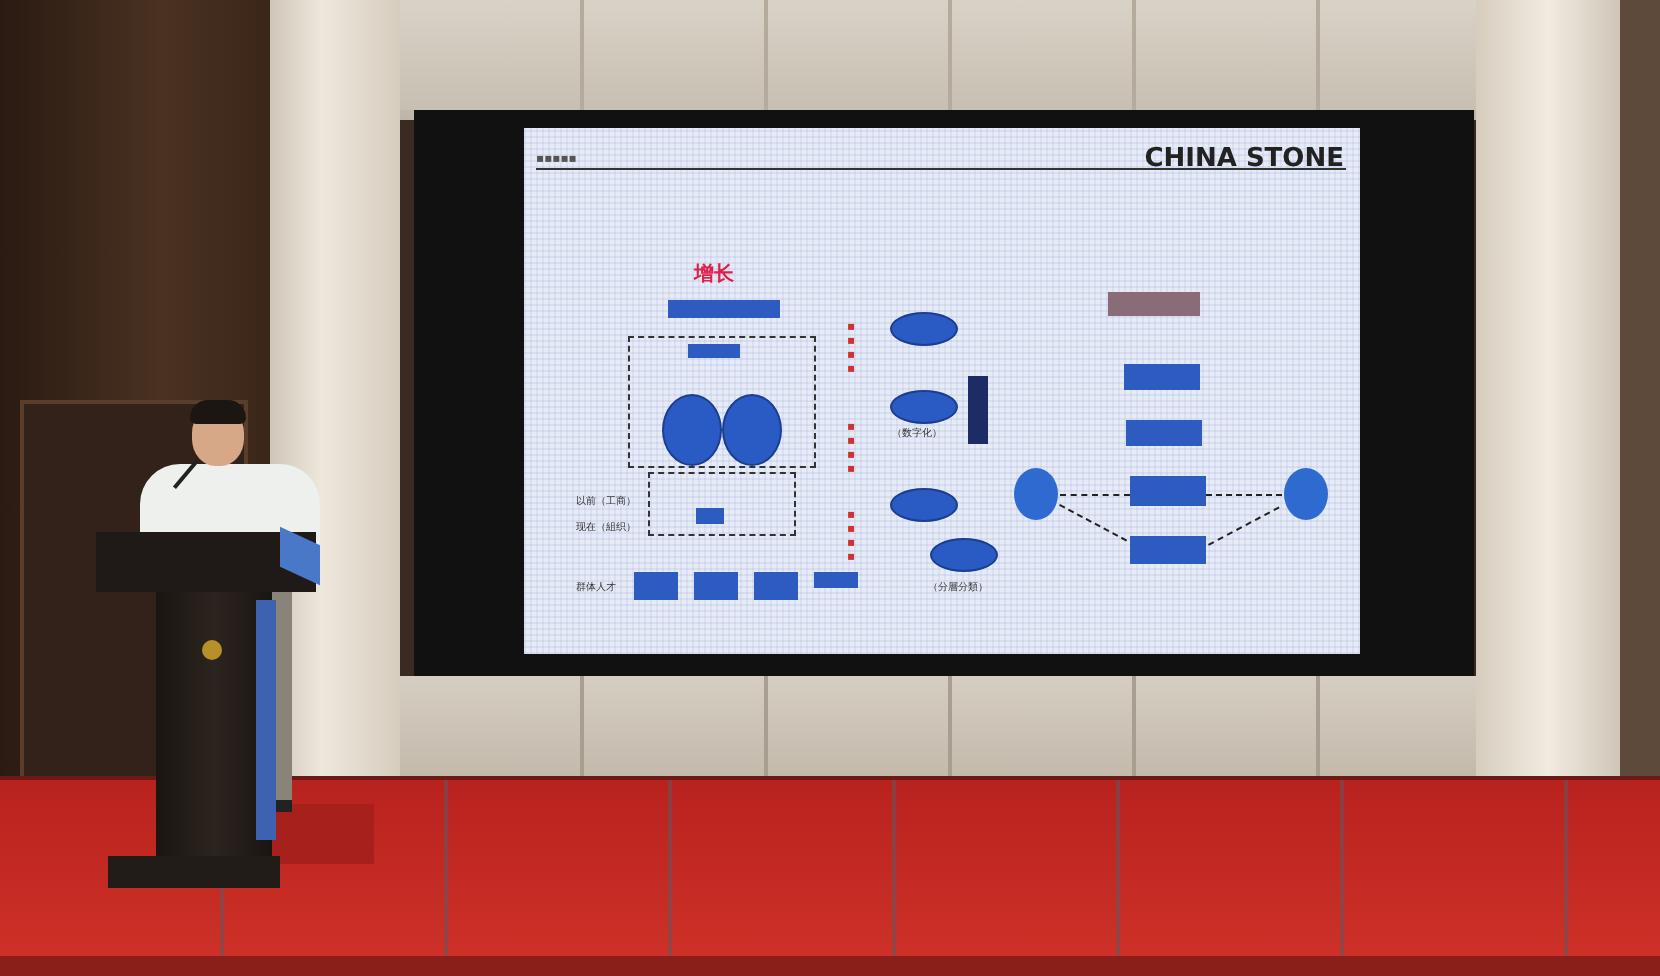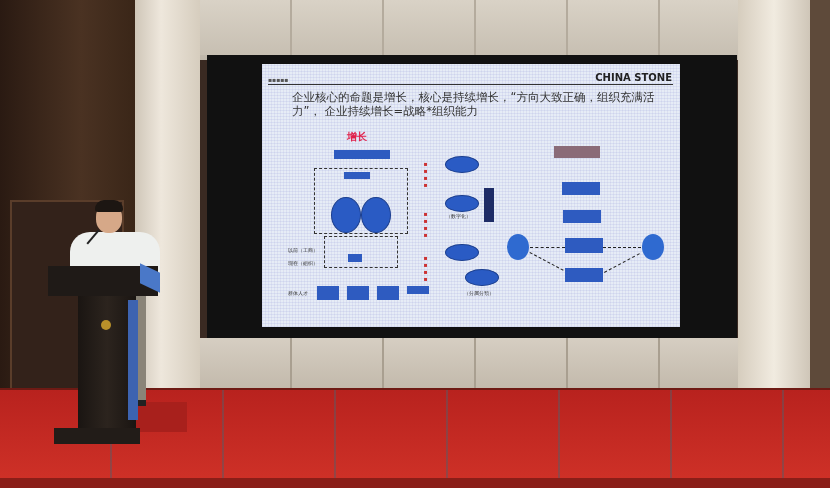--- a/index.html
+++ b/index.html
@@ -20,21 +20,21 @@
   .screen{left:262px;top:64px;width:418px;height:263px;background:#e6ecf6;overflow:hidden;
     background-image:repeating-linear-gradient(0deg,rgba(150,160,220,0.18) 0 1px,transparent 1px 3px),
                      repeating-linear-gradient(90deg,rgba(160,150,210,0.15) 0 1px,transparent 1px 3px);}
   .stage{left:0;top:390px;width:830px;height:98px;background:linear-gradient(#b8221e,#d03228);}
   .stage-lines{left:0;top:390px;width:830px;height:98px;
     background:repeating-linear-gradient(90deg,transparent 0 110px,rgba(90,90,100,0.5) 110px 112px);}
   .stage-edge{left:0;top:388px;width:830px;height:4px;background:#6e1a14;}
   .stage-front{left:0;top:478px;width:830px;height:10px;background:#8a1e18;}
   
   .slide-header{left:6px;top:12px;font-size:6px;color:#555;}
-  .slide-logo{right:8px;top:8px;font-size:10px;font-weight:bold;color:#222;}
+  .slide-logo{right:8px;top:8px;font-size:13px;font-weight:bold;color:#222;}
   .slide-rule{left:6px;top:20px;width:405px;height:1px;background:#333;}
   .slide-title{left:30px;top:26px;width:370px;font-size:11.5px;line-height:14px;color:#333;}
   .growth{left:85px;top:66px;font-size:10px;font-weight:bold;color:#e0204a;}
   .bluebox{background:#2e5bc0;color:#dfe8ff;font-size:5px;text-align:center;line-height:8px;}
   .dash{border:1px dashed #333;}
   .ellipse{background:#2a5bc4;border-radius:50%;border:1px solid #1b3e8e;}
   .vred{font-size:6px;color:#c33;writing-mode:vertical-rl;}
   .smalltxt{font-size:5px;color:#333;}
   .circle{background:#2f6ad0;border-radius:50%;}
   .arrowline{height:0;border-top:1px dashed #222;transform-origin:0 0;}
@@ -65,21 +65,20 @@
 <div class="abs top-band"></div>
 <div class="abs top-band-lines"></div>
 <div class="abs bottom-band"></div>
 <div class="abs bottom-band-lines"></div>
 
 <div class="abs screen-frame"></div>
 <div class="abs screen">
   <div class="abs slide-header">▪▪▪▪▪</div>
   <div class="abs slide-logo">CHINA STONE</div>
   <div class="abs slide-rule"></div>
-  <div class="abs slide-title">企业核心的命题是增长，核心是持续增长，“方向大致正确，组织充满活力”， 企业持续增长=战略*组织能力</div>
 
   <div class="abs growth">增长</div>
   <div class="abs bluebox" style="left:72px;top:86px;width:56px;height:9px;"></div>
   <div class="abs dash" style="left:52px;top:104px;width:92px;height:64px;"></div>
   <div class="abs bluebox" style="left:82px;top:108px;width:26px;height:7px;"></div>
   <div class="abs ellipse" style="left:69px;top:133px;width:28px;height:34px;"></div>
   <div class="abs ellipse" style="left:99px;top:133px;width:28px;height:34px;"></div>
   <div class="abs dash" style="left:62px;top:172px;width:72px;height:30px;"></div>
   <div class="abs bluebox" style="left:86px;top:190px;width:14px;height:8px;"></div>
   <div class="abs smalltxt" style="left:26px;top:183px;">以前（工商）</div>

